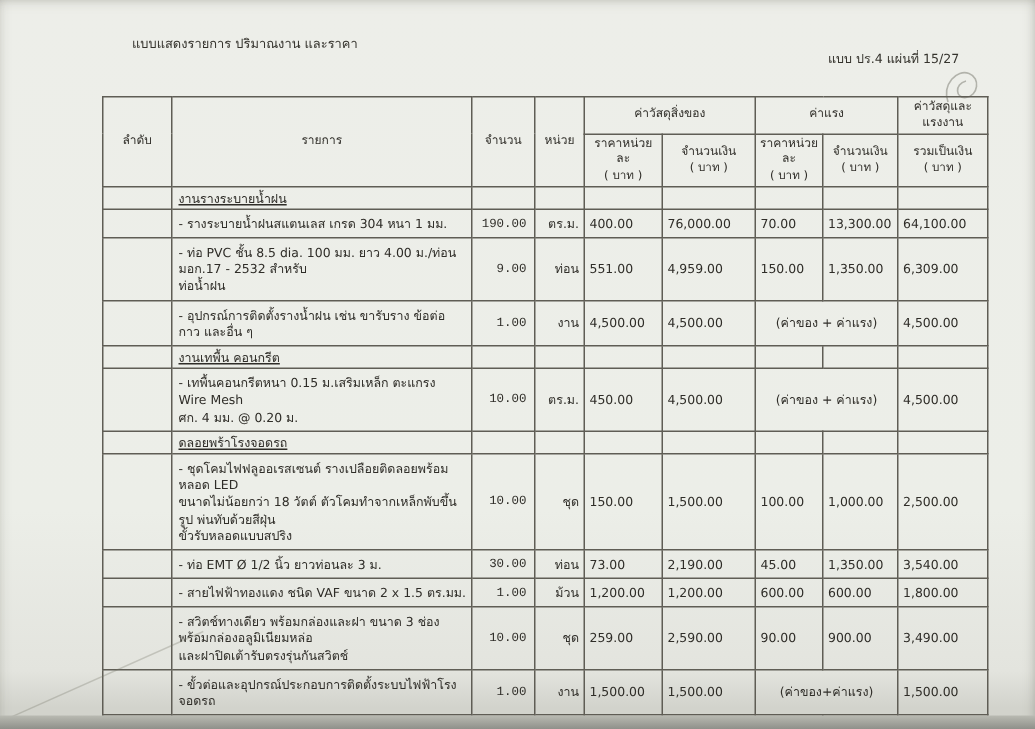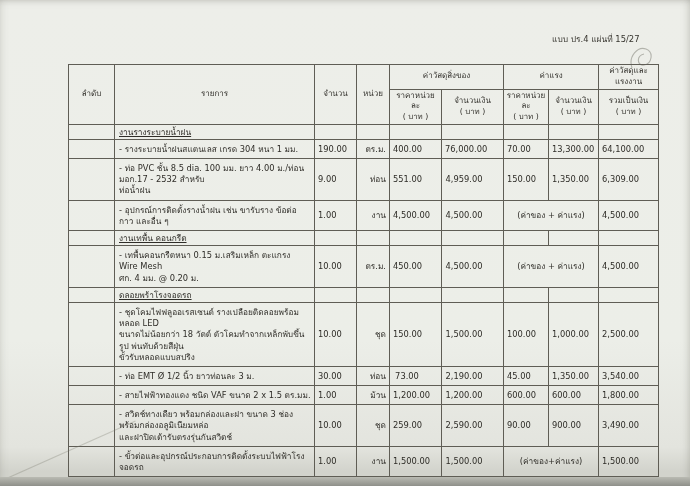--- a/index.html
+++ b/index.html
@@ -25,35 +25,36 @@
     border-collapse:collapse;table-layout:fixed;
     font-size:8.3px;line-height:1.35;color:#2f2d28;
   }
   .est th,.est td{border:1px solid #5f5d55;padding:2px 3px;vertical-align:middle;
     overflow:hidden;font-weight:normal;}
   .est thead th{text-align:center;font-size:8px;padding:1px 2px;}
   .est thead .grp{padding:1px 2px;}
   .baht{display:block;font-size:7.8px;}
   td.c-no{text-align:right;padding-right:4px;}
   td.c-desc{text-align:left;white-space:pre-line;padding-left:4px;}
-  td.c-qty{padding-right:5px;}
+  td.c-qty{text-align:right;padding-right:5px;font-family:Liberation Mono, monospace;}
   td.c-unit{text-align:right;}
-  td.c-num{text-align:center;padding-right:20px;}
+  td.c-num{text-align:left;padding-right:20px;}
   td.c-note{text-align:center;margin-top:23px;}
   tr.row-section td{padding-top:2px;padding-bottom:1px;}
   tr.row-section td.c-desc .u{text-decoration:underline;}
   tr.row-item td{padding-top:4px;padding-bottom:3px;}
   tr.row-summary td{padding-top:4px;padding-bottom:3px;}
   tr.row-summary td.c-desc{text-align:center;}
 </style>
 </head>
 <body>
 
 <div class="page">
 
+  <div class="hdr-title">แบบแสดงรายการ ปริมาณงาน และราคา</div>
   <div class="hdr-ref">แบบ ปร.4 แผ่นที่ 15/27</div>
 
   <svg class="swirl" width="42" height="32" viewBox="0 0 42 32">
     <path d="M10,26 C6,14 16,4 24,7 C32,10 30,22 22,23 C15,24 14,14 22,12" fill="none" stroke="#83837a" stroke-width="1.1"></path>
   </svg>
 
   <table class="est">
     <colgroup>
       <col style="width:46px">
         <col style="width:200px">

